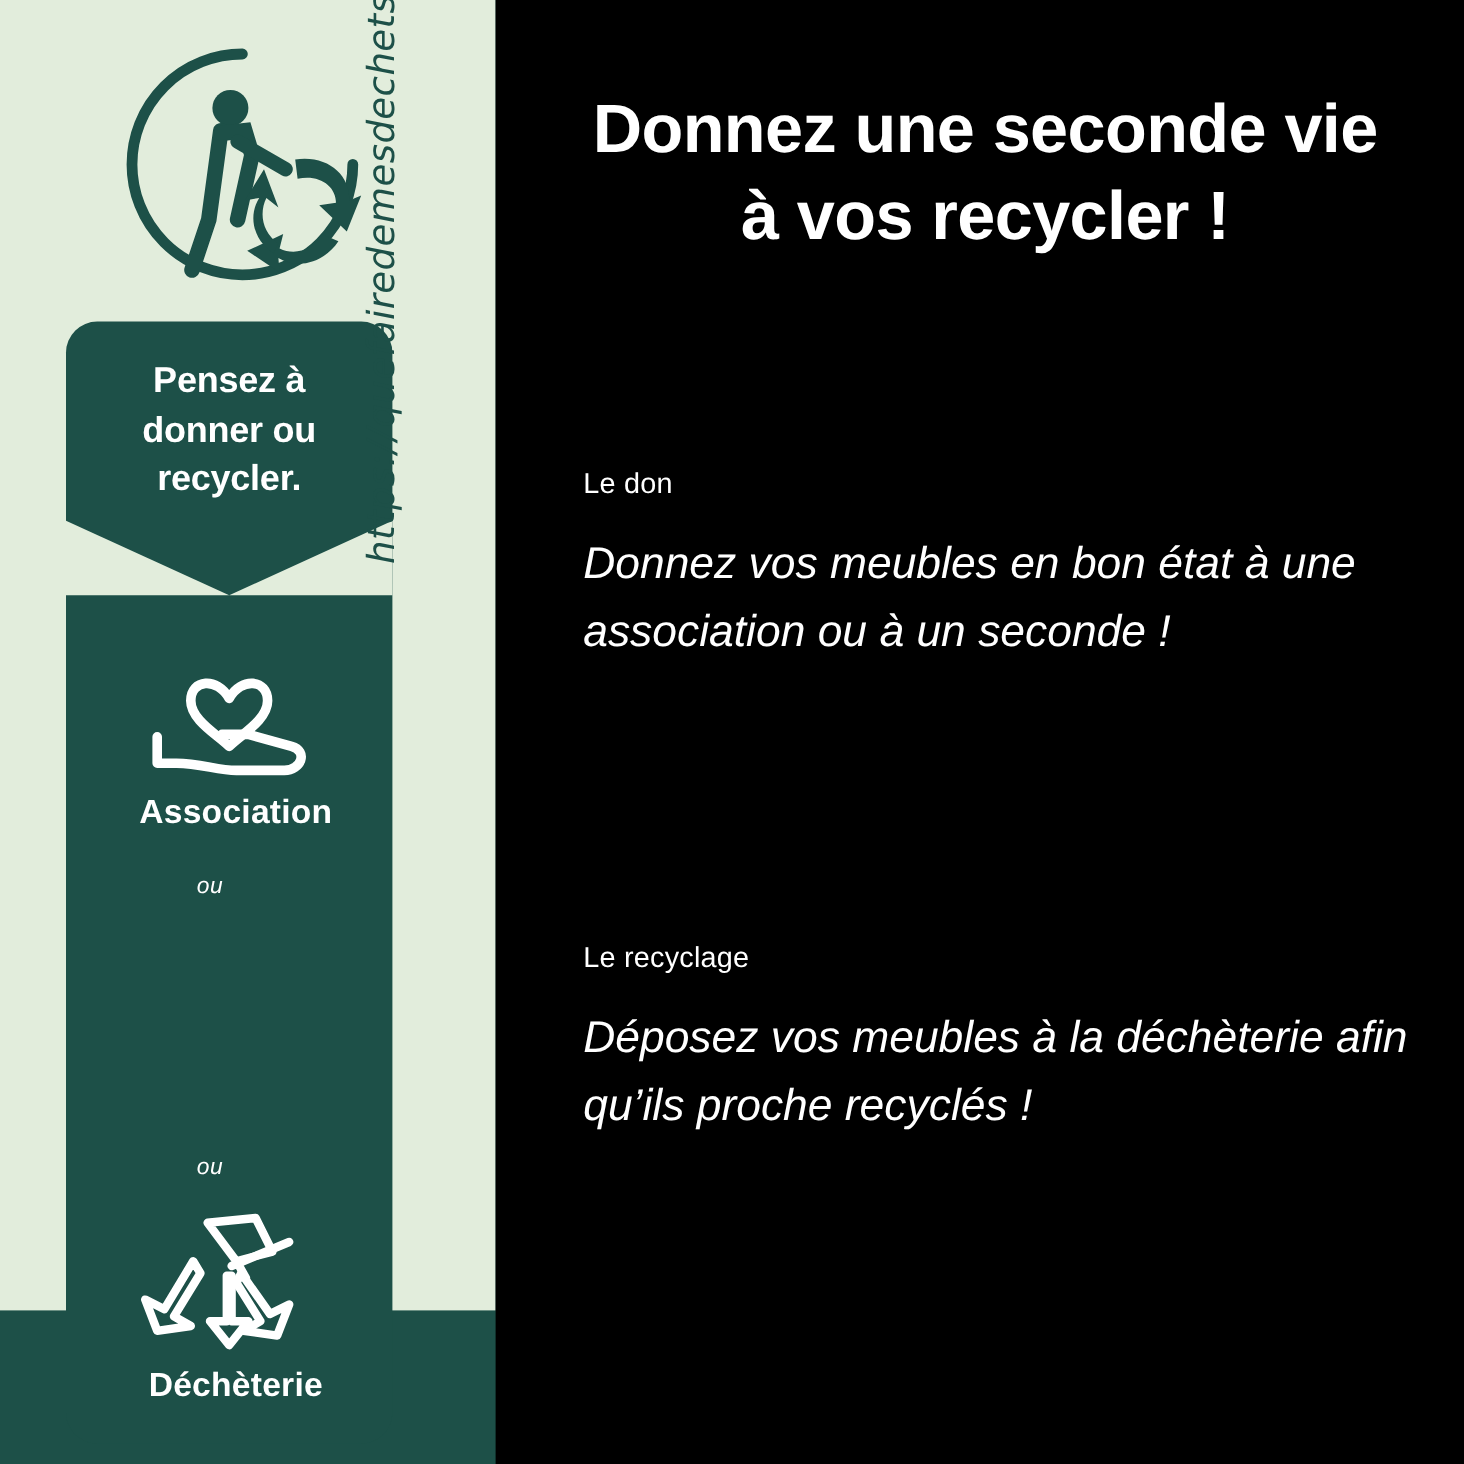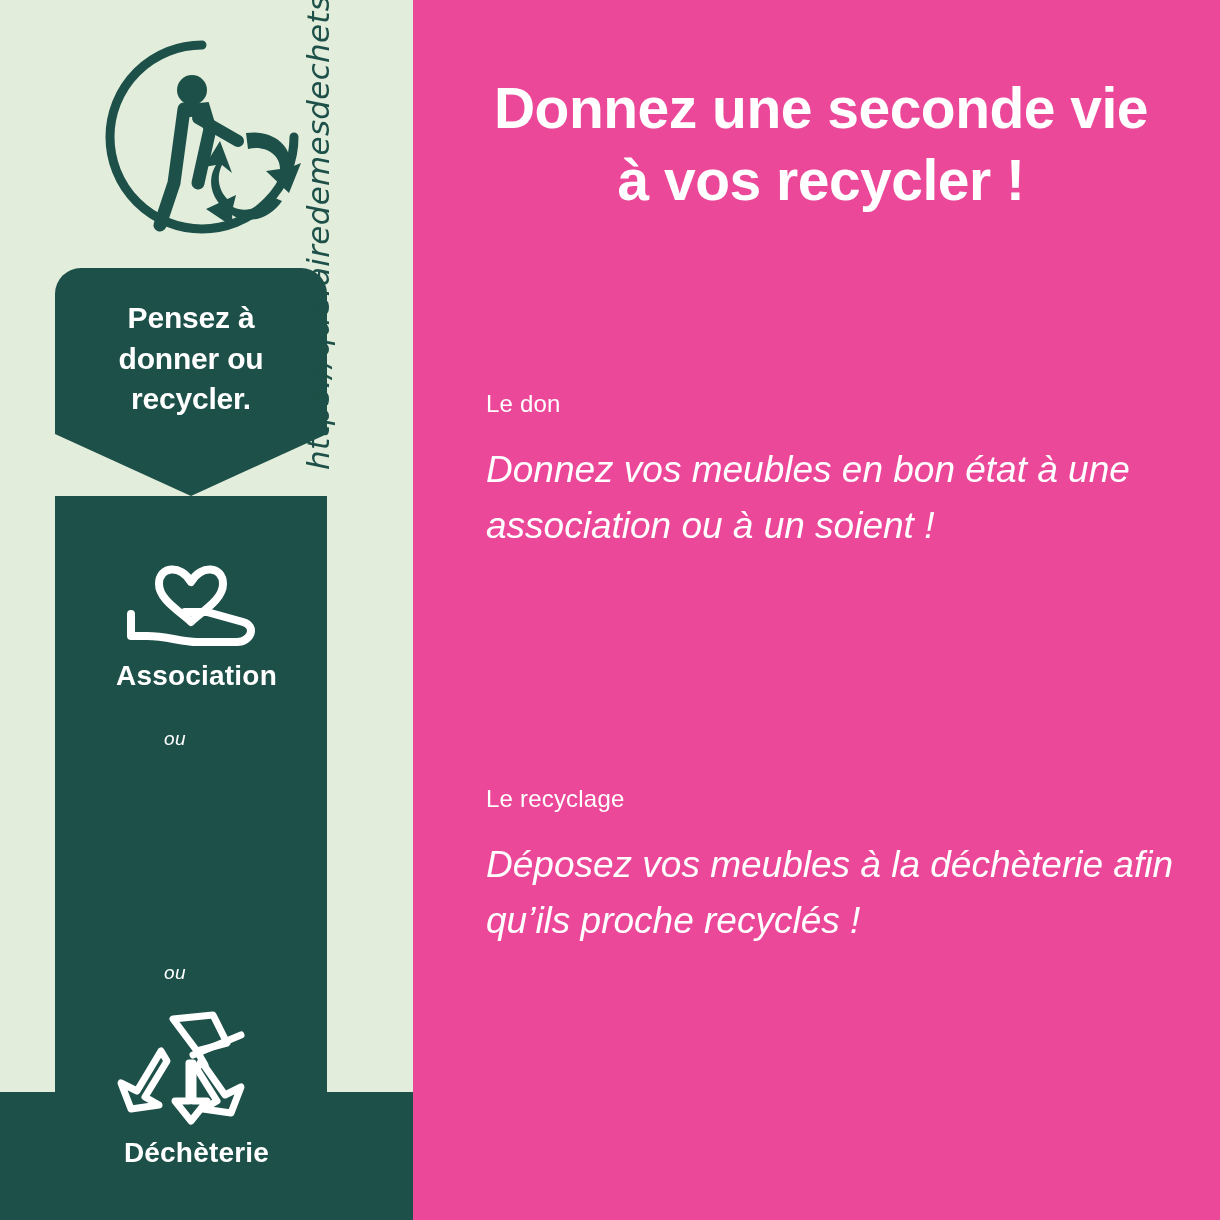--- a/index.html
+++ b/index.html
@@ -119,21 +119,21 @@
     font-size: 31px;
     color: #1d5048;
     white-space: nowrap;
     letter-spacing: 0.3px;
   }
   
   .right-panel {
     position: relative;
     flex: 1 1 auto;
     height: 1220px;
-    background: #ec4899;
+    background: #000000;
     color: #ffffff;
   }
   .headline {
     position: absolute;
     left: 28px;
     top: 72px;
     width: 760px;
     text-align: center;
     font-size: 57px;
     font-weight: bold;
@@ -235,21 +235,21 @@
   </div>
 
   <div class="right-panel">
     <div class="headline">
       <span>Donnez une seconde vie</span><br>
       <span>à vos recycler !</span>
     </div>
 
     <div class="section sec-don">
       <h2 class="section-title">Le don</h2>
-      <p class="section-body">Donnez vos meubles en bon état à une association ou à un soient !</p>
+      <p class="section-body">Donnez vos meubles en bon état à une association ou à un seconde !</p>
     </div>
 
     <div class="section sec-recyclage">
       <h2 class="section-title">Le recyclage</h2>
       <p class="section-body">Déposez vos meubles à la déchèterie afin qu’ils proche recyclés !</p>
     </div>
   </div>
 </div>
 
 </body></html>

